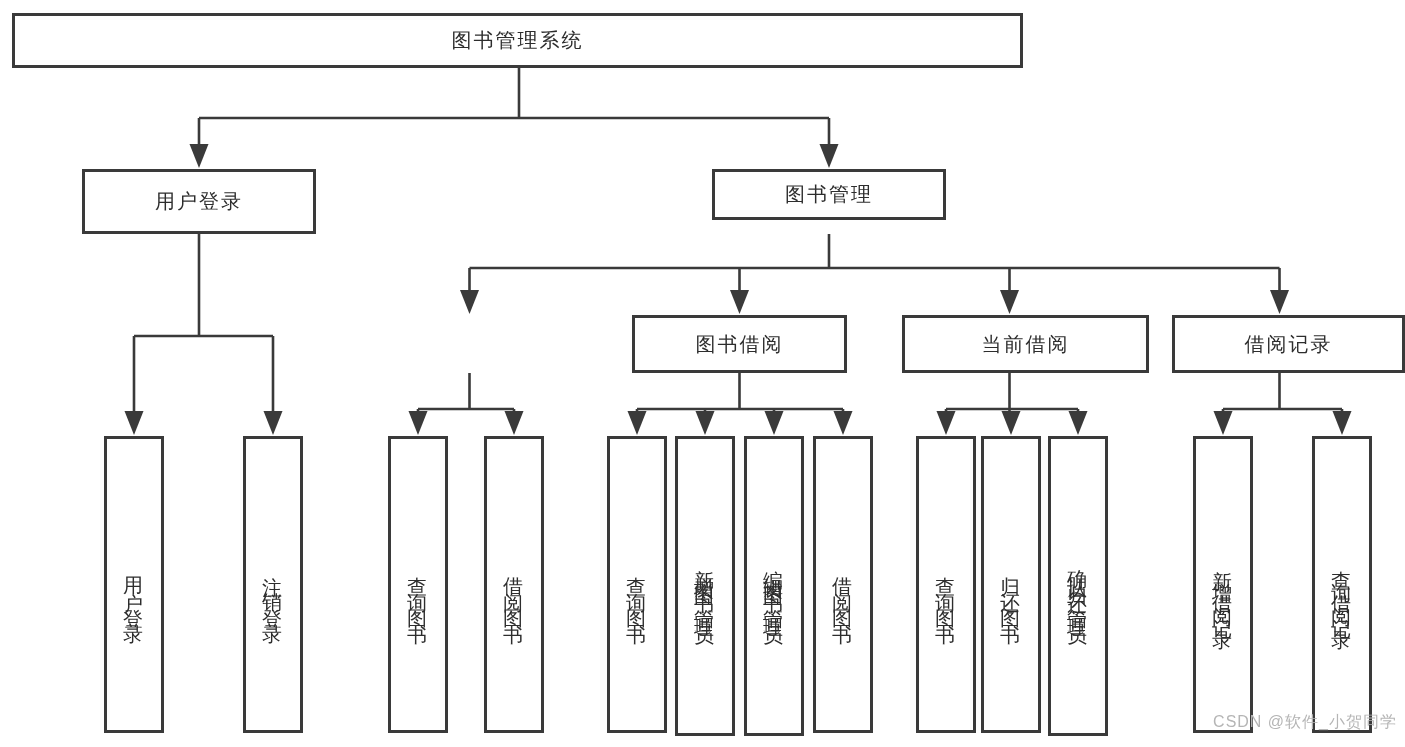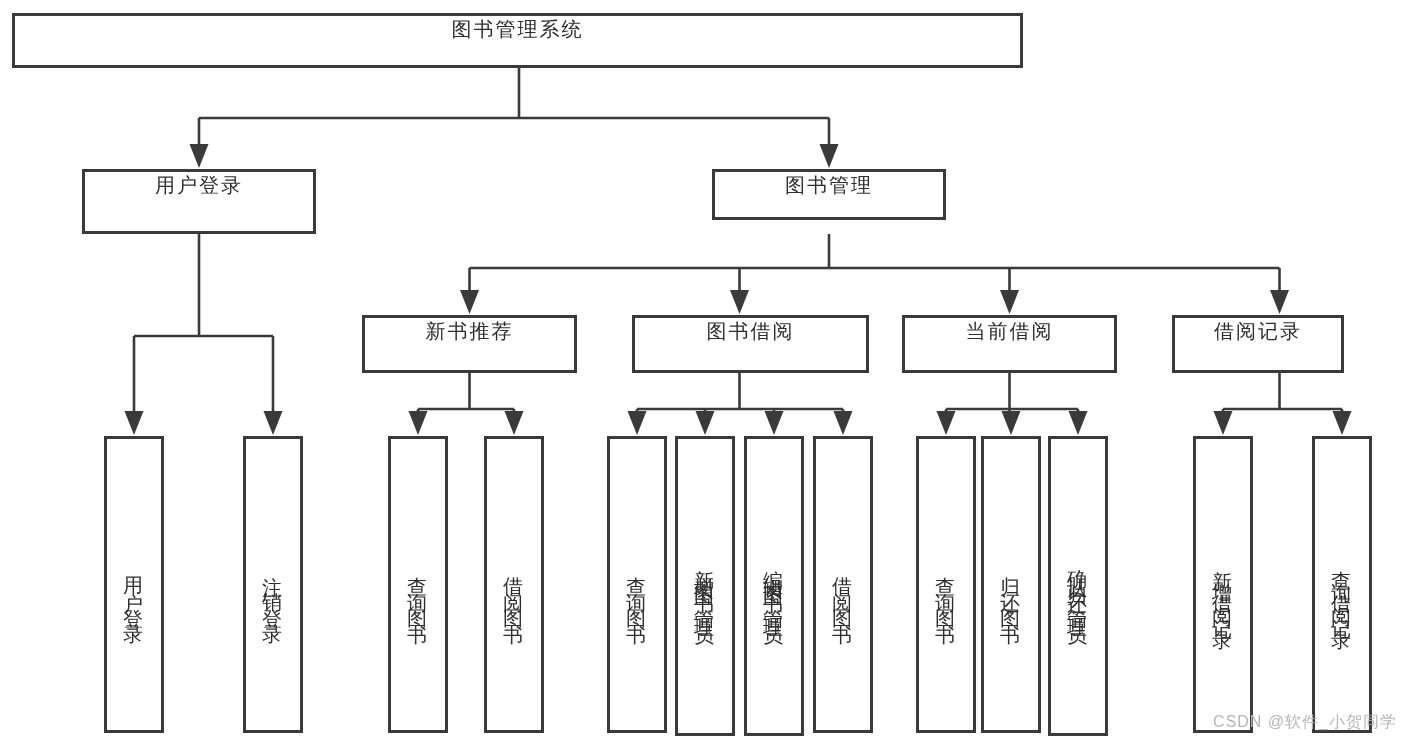--- a/index.html
+++ b/index.html
@@ -29,20 +29,21 @@
     stroke-width: 2.6;
     fill: none;
   }
   .connector .arrowhead { fill: var(--line); }
   .node {
     position: absolute;
     box-sizing: border-box;
     border: 3px solid var(--line);
     background: var(--background);
     display: flex;
+    align-items: center;
     justify-content: center;
     color: var(--text);
     font-size: 20px;
     letter-spacing: 2px;
     text-align: center;
     white-space: nowrap;
   }
   .node.v span {
     writing-mode: vertical-rl;
     text-orientation: mixed;
@@ -123,30 +124,27 @@
     <span>图书管理系统</span>
   </div>
 
   <div class="node" style="left:82px;top:169px;width:234px;height:65px">
     <span>用户登录</span>
   </div>
   <div class="node" style="left:712px;top:169px;width:234px;height:51px">
     <span>图书管理</span>
   </div>
 
-  <div class="node" style="left:362px;top:315px;width:215px;height:58px">
-    <span>新书推荐</span>
-  </div>
-  <div class="node" style="left:632px;top:315px;width:237px;height:58px">
+  <div class="node" style="left:632px;top:315px;width:215px;height:58px">
     <span>图书借阅</span>
   </div>
-  <div class="node" style="left:902px;top:315px;width:215px;height:58px">
+  <div class="node" style="left:902px;top:315px;width:247px;height:58px">
     <span>当前借阅</span>
   </div>
-  <div class="node" style="left:1172px;top:315px;width:172px;height:58px">
+  <div class="node" style="left:1172px;top:315px;width:233px;height:58px">
     <span>借阅记录</span>
   </div>
 
   <div class="node v v-4" style="left:104px;top:436px;width:60px;height:297px">
     <span>用户登录</span>
   </div>
   <div class="node v v-4" style="left:243px;top:436px;width:60px;height:297px">
     <span>注销登录</span>
   </div>
 

